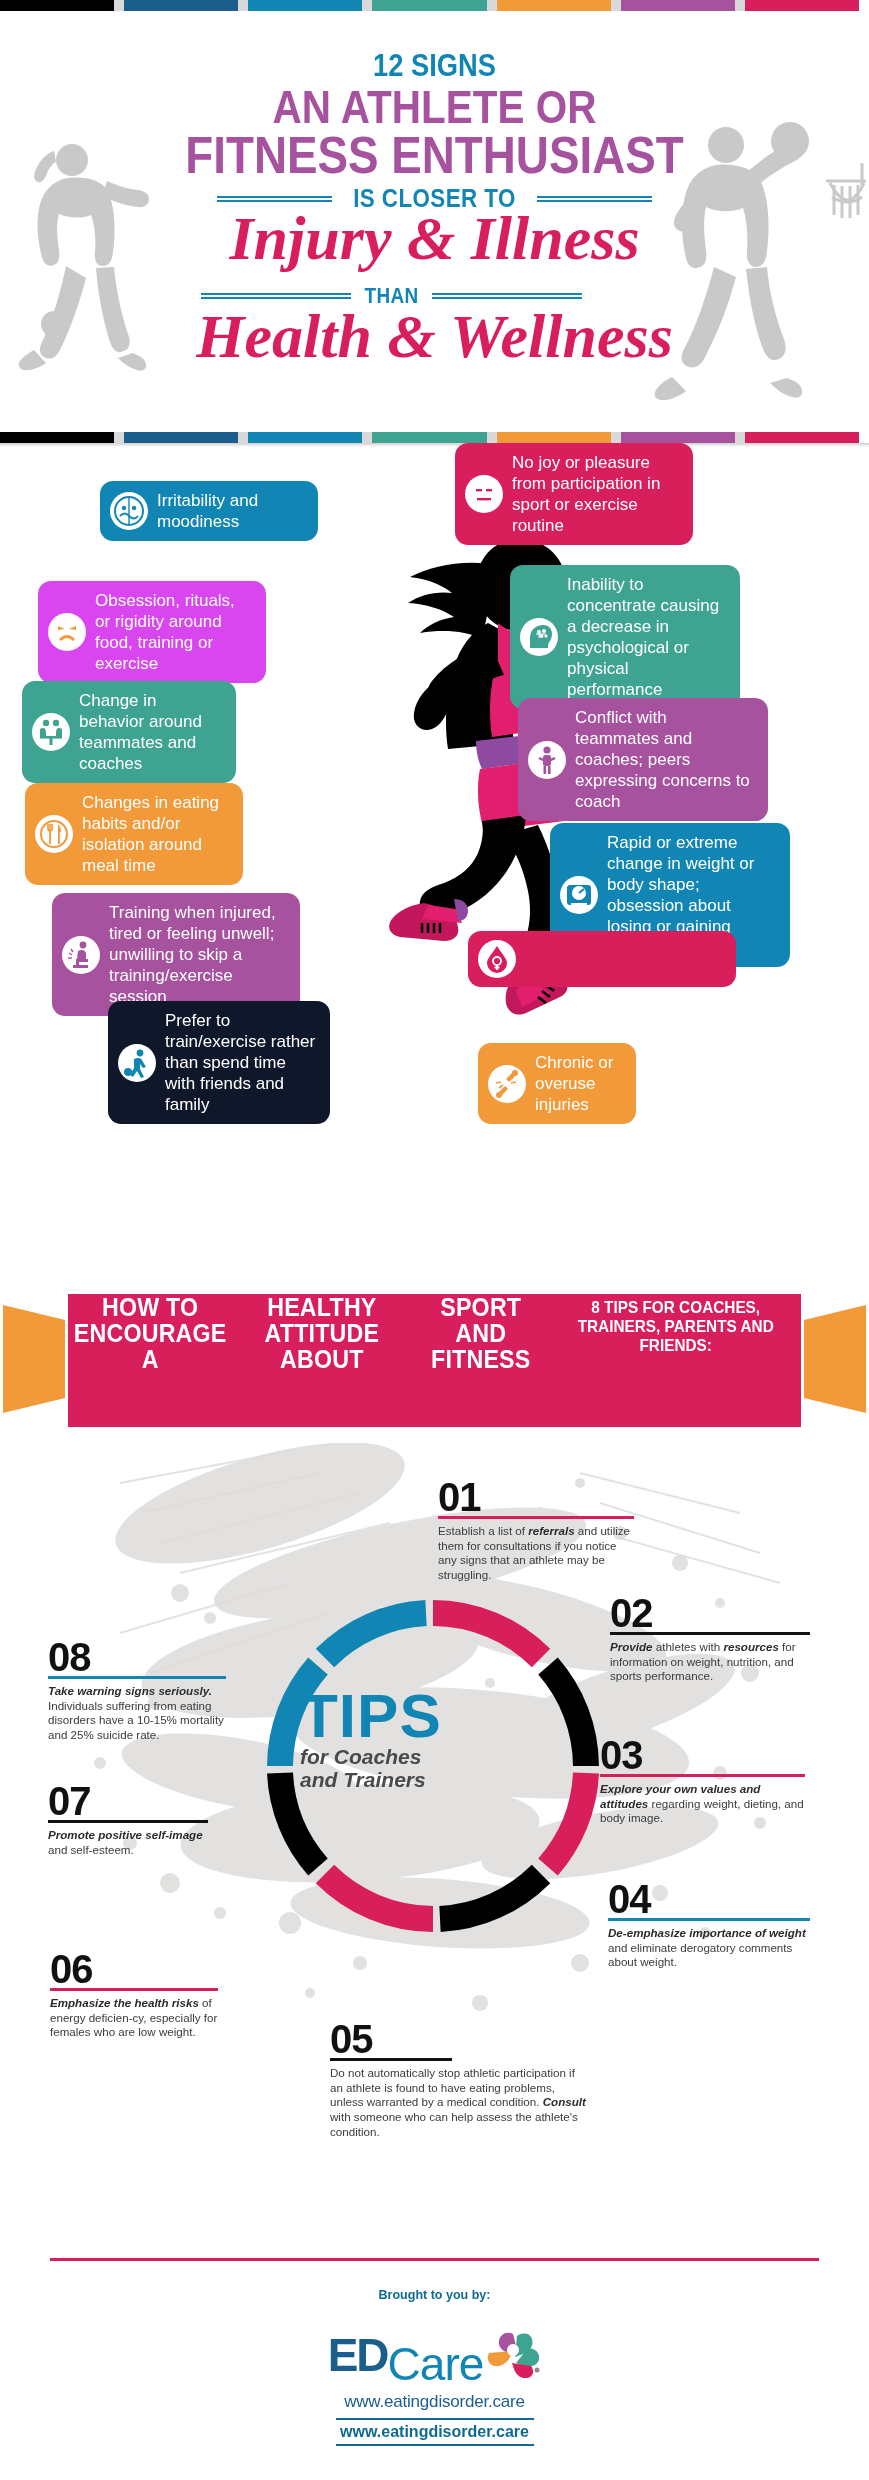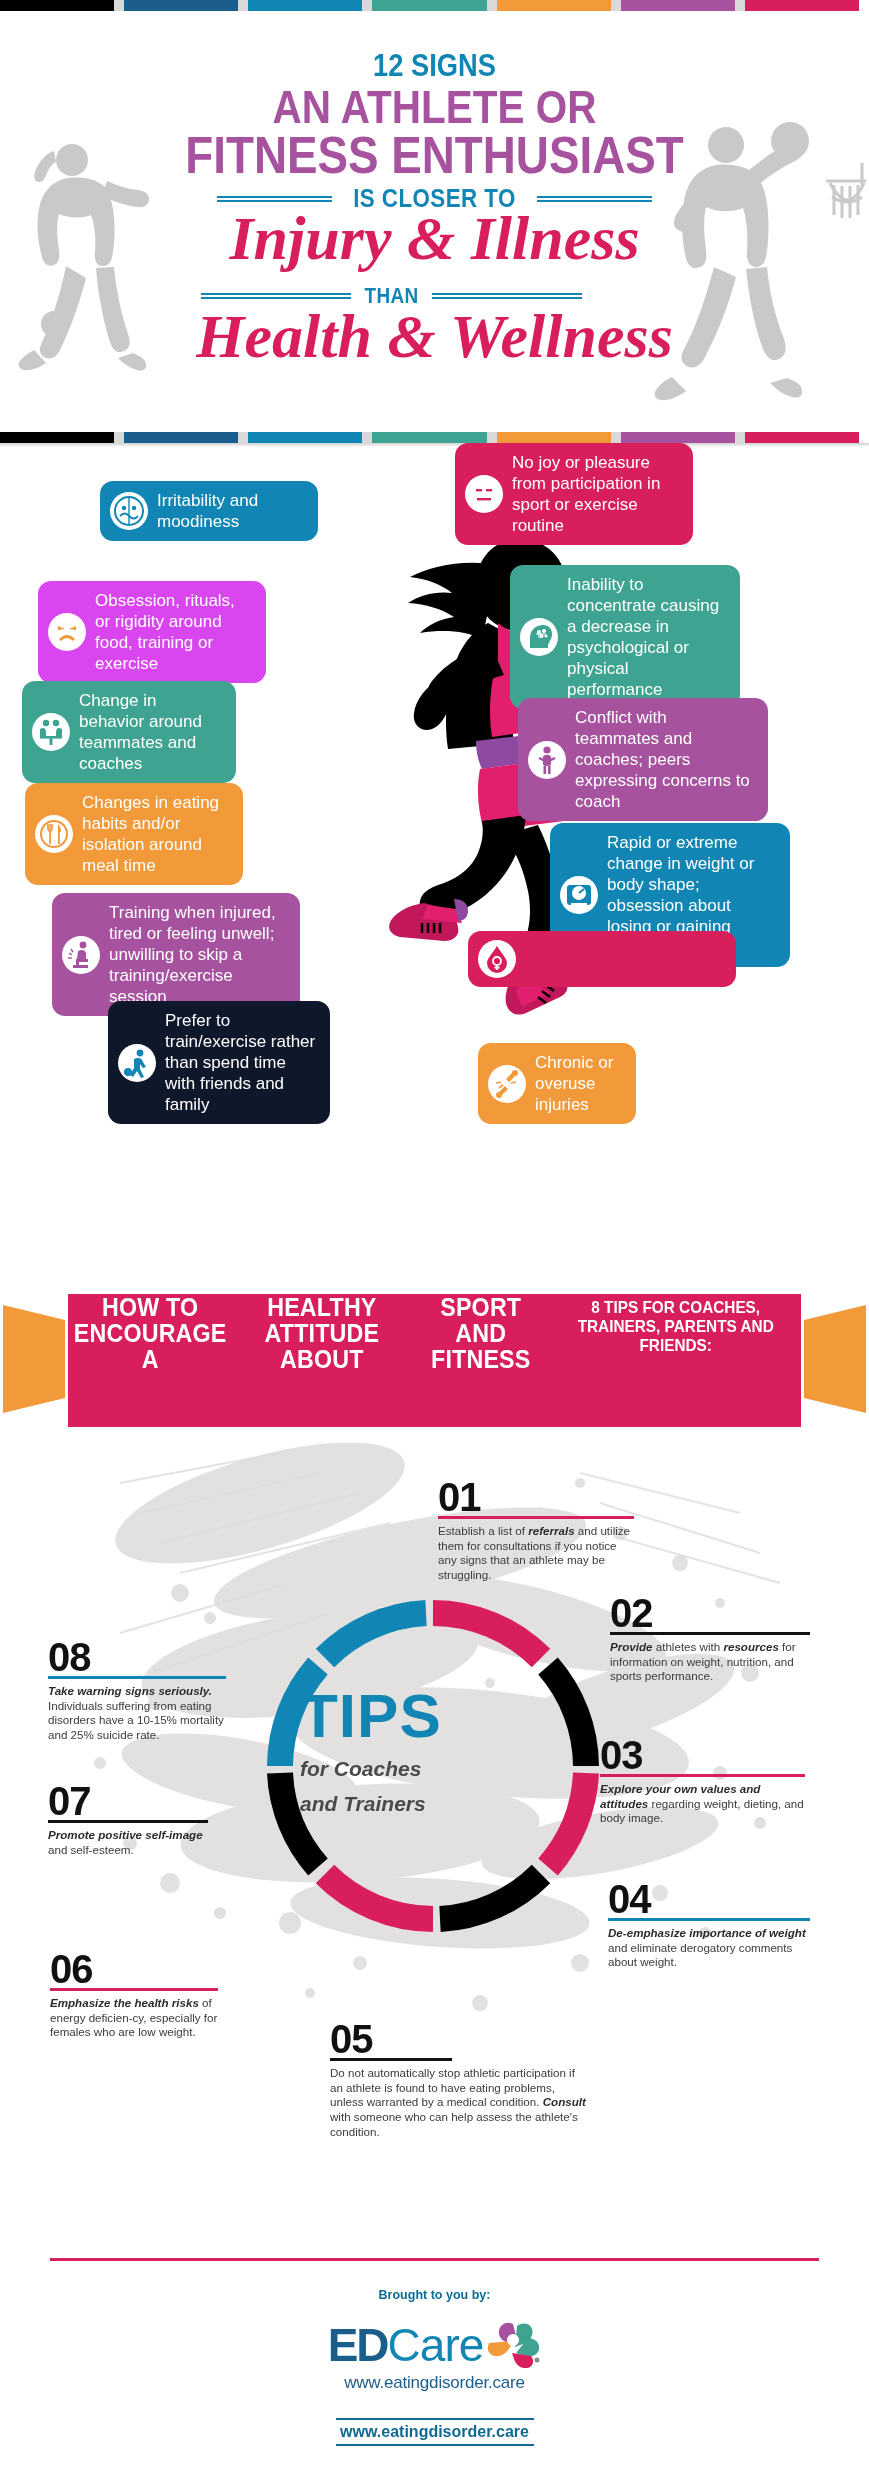--- a/index.html
+++ b/index.html
@@ -84,34 +84,34 @@
               letter-spacing:-1px; }
   .tip .body { font-size:11.6px; line-height:1.27; color:#3b3b3b; padding-top:5px; }
   .tip b { font-style:italic; font-weight:bold; color:#2b2b2b; }
   .tip .bar { height:3px; }
 
   .ring { position:absolute; left:258px; top:148px; width:350px; height:350px; }
   .ring-label { position:absolute; left:300px; top:245px; width:270px; text-align:left; }
   .ring-label .tips-word { font-size:62px; font-weight:bold; color:#1186b4;
                            letter-spacing:1px; line-height:.9; }
   .ring-label .sub { font-size:21px; font-weight:bold; font-style:italic; color:#4a4a4a;
-                     line-height:1.02; margin-top:14px; }
+                     line-height:1.02; margin-top:2px; }
 
   .splatter { position:absolute; left:60px; top:0px; width:750px; height:620px; opacity:.75; }
 
   
   .foot-rule { position:absolute; left:50px; top:2258px; width:769px; height:3px; background:#d81e5b; }
   .brought  { position:absolute; left:0; top:2288px; width:869px; text-align:center;
               font-size:12.5px; font-weight:bold; color:#0f6a92;
               font-family:"Liberation Sans Narrow","Liberation Sans",sans-serif; }
   .logo-wrap { position:absolute; left:0; top:2318px; width:869px;
                display:flex; flex-direction:column; align-items:center; }
   .logo-row { display:flex; align-items:center; }
   .logo-ed   { font-size:46px; font-weight:bold; color:#1b5e8c; letter-spacing:-2px; }
-  .logo-care { font-size:46px; color:#1186b4; letter-spacing:-1px; }
+  .logo-care { font-size:46px; color:#1186b4; letter-spacing:-1px;margin-top:19px; }
   .logo-star { margin-left:4px; }
   .logo-url  { font-size:17px; color:#1b5e8c; margin-top:1px; letter-spacing:-.2px; }
   .urlbox { position:absolute; left:0; top:2418px; width:869px; text-align:center; }
   .urlbox .rule { width:198px; height:2px; background:#0f6a92; margin:0 auto; }
   .urlbox .txt { font-size:16px; font-weight:bold; color:#0f6a92; padding:3px 0;
                  font-family:"Liberation Sans Narrow","Liberation Sans",sans-serif; }
 </style>
 </head>
 <body>
 

